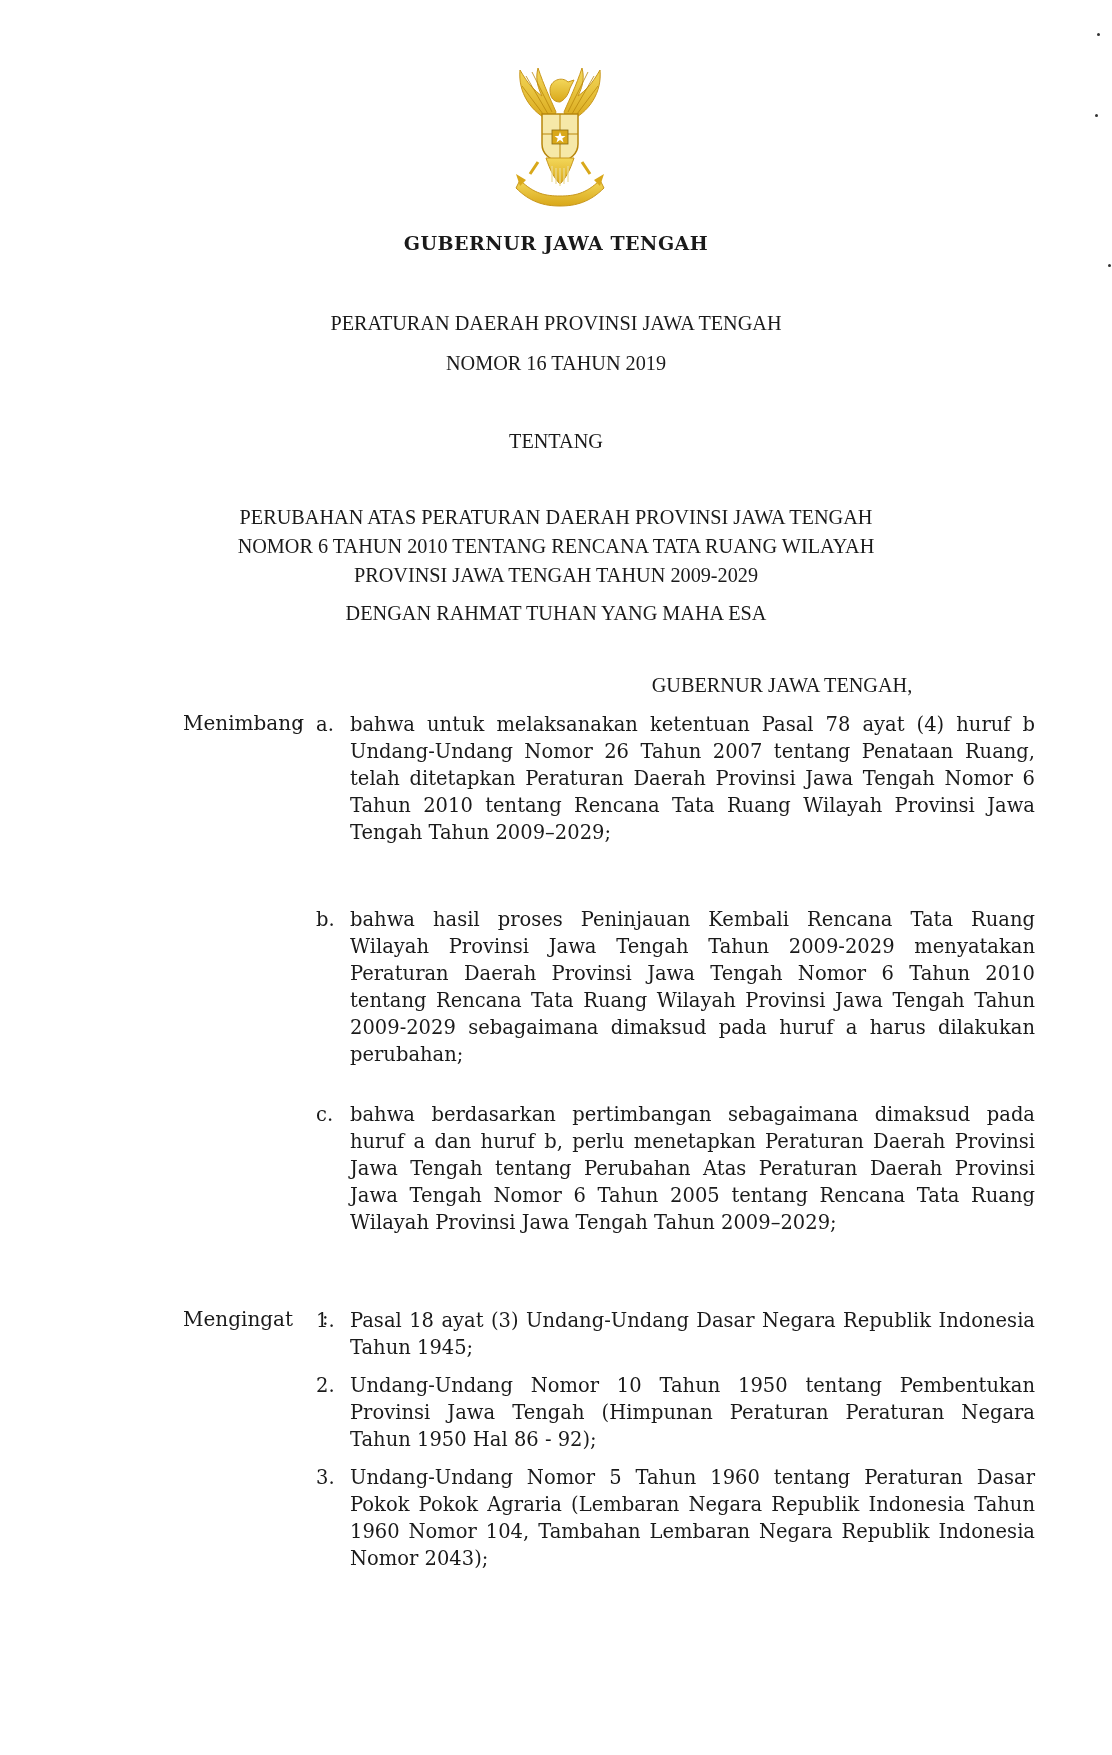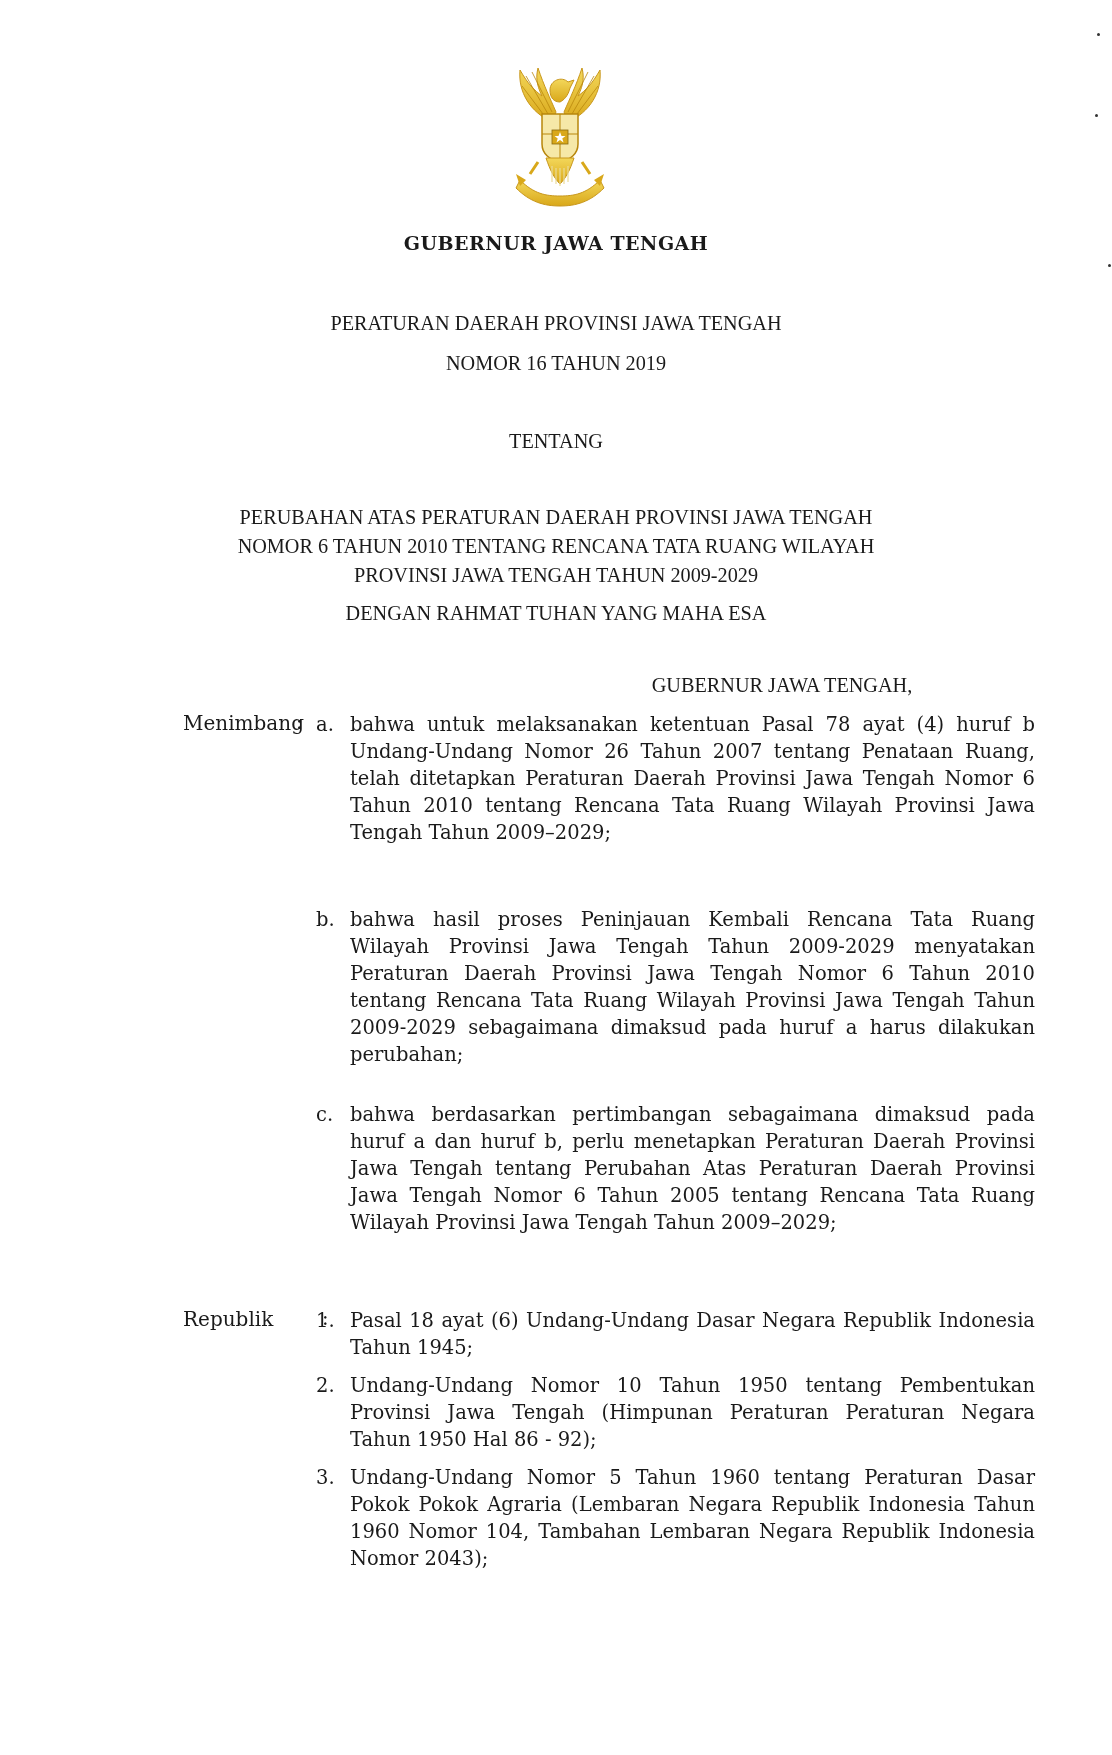--- a/index.html
+++ b/index.html
@@ -152,26 +152,26 @@
   <div class="item body-text" style="top:906px;">
     <span class="marker">b.</span>
     <div class="item-text">bahwa hasil proses Peninjauan Kembali Rencana Tata Ruang Wilayah Provinsi Jawa Tengah Tahun 2009-2029 menyatakan Peraturan Daerah Provinsi Jawa Tengah Nomor 6 Tahun 2010 tentang Rencana Tata Ruang Wilayah Provinsi Jawa Tengah Tahun 2009-2029 sebagaimana dimaksud pada huruf a harus dilakukan perubahan;</div>
   </div>
 
   <div class="item body-text" style="top:1101px;">
     <span class="marker">c.</span>
     <div class="item-text">bahwa berdasarkan pertimbangan sebagaimana dimaksud pada huruf a dan huruf b, perlu menetapkan Peraturan Daerah Provinsi Jawa Tengah tentang Perubahan Atas Peraturan Daerah Provinsi Jawa Tengah Nomor 6 Tahun 2005 tentang Rencana Tata Ruang Wilayah Provinsi Jawa Tengah Tahun 2009–2029;</div>
   </div>
 
-  <div class="label" style="left:183px; top:1307px;">Republik</div>
+  <div class="label" style="left:183px; top:1307px;">Mengingat</div>
   <div class="colon" style="left:322px; top:1307px;">:</div>
 
   <div class="item body-text" style="top:1307px;">
     <span class="marker">1.</span>
-    <div class="item-text">Pasal 18 ayat (6) Undang-Undang Dasar Negara Republik Indonesia Tahun 1945;</div>
+    <div class="item-text">Pasal 18 ayat (3) Undang-Undang Dasar Negara Republik Indonesia Tahun 1945;</div>
   </div>
 
   <div class="item body-text" style="top:1372px;">
     <span class="marker">2.</span>
     <div class="item-text">Undang-Undang Nomor 10 Tahun 1950 tentang Pembentukan Provinsi Jawa Tengah (Himpunan Peraturan Peraturan Negara Tahun 1950 Hal 86 - 92);</div>
   </div>
 
   <div class="item body-text" style="top:1464px;">
     <span class="marker">3.</span>
     <div class="item-text">Undang-Undang Nomor 5 Tahun 1960 tentang Peraturan Dasar Pokok Pokok Agraria (Lembaran Negara Republik Indonesia Tahun 1960 Nomor 104, Tambahan Lembaran Negara Republik Indonesia Nomor 2043);</div>

